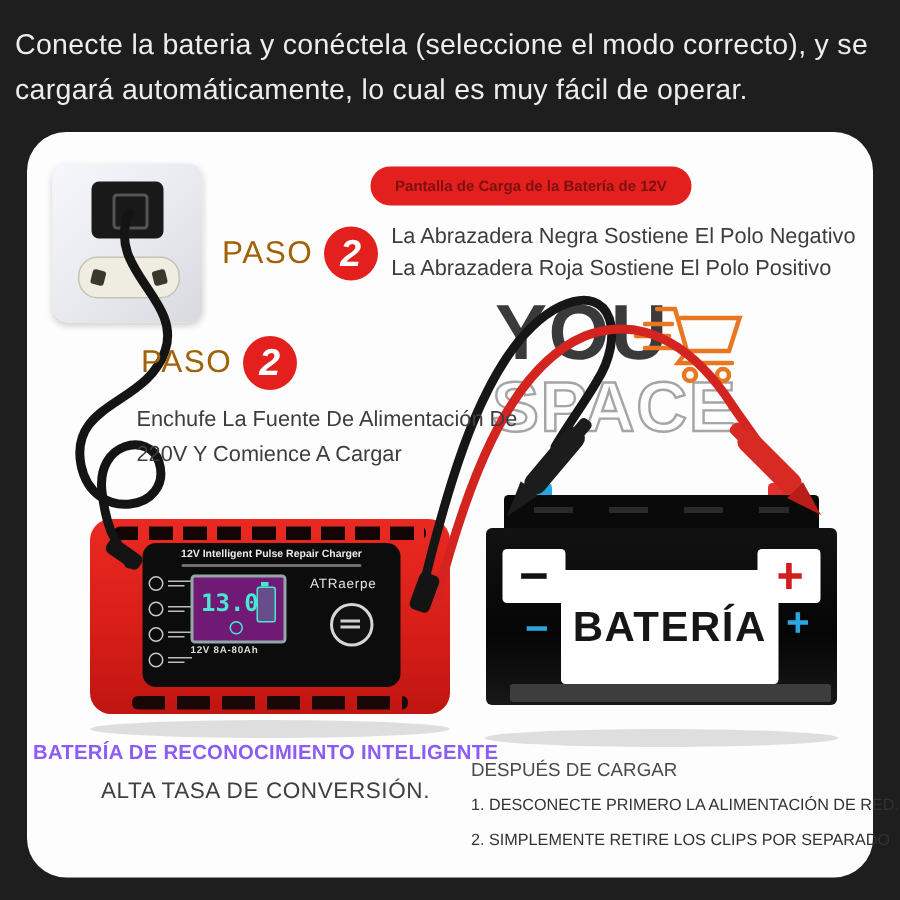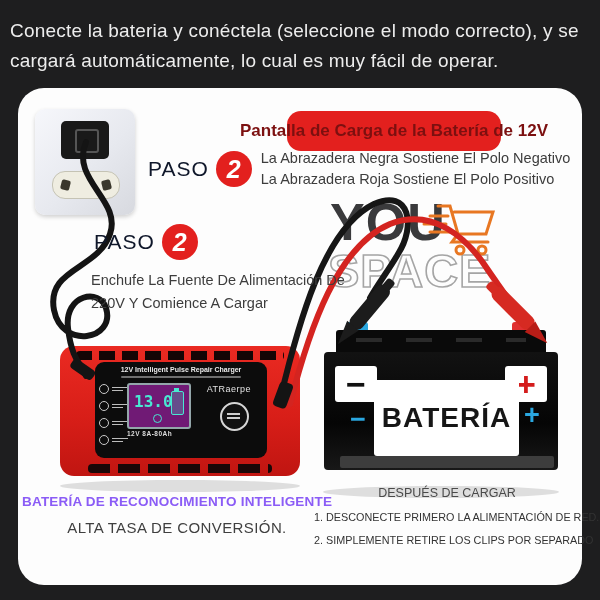--- a/index.html
+++ b/index.html
@@ -11,24 +11,24 @@
   .header{
     position:absolute;left:10px;top:16px;width:584px;
     color:#ededed;font-size:19px;line-height:30px;letter-spacing:.2px;
   }
   .card{
     position:absolute;left:18px;top:88px;width:564px;height:497px;
     background:#fdfdfd;border-radius:26px;
   }
   
   .pill{
-    position:absolute;left:229px;top:23px;width:214px;height:40px;
+    position:absolute;left:229px;top:23px;width:214px;height:26px;
     background:#e3201e;border-radius:14px;
     display:flex;align-items:center;justify-content:center;
-    font-size:17px;font-weight:bold;color:#7c1010;white-space:nowrap;margin-left:40px;
+    font-size:10px;font-weight:bold;color:#7c1010;white-space:nowrap;
   }
   
   .outlet{
     position:absolute;left:17px;top:21px;width:100px;height:106px;
     background:linear-gradient(135deg,#f6f7fb 0%,#e7e9ef 55%,#d7d9df 100%);
     border-radius:10px;box-shadow:0 2px 4px rgba(0,0,0,.18);
   }
   .socket{
     position:absolute;left:26px;top:12px;width:48px;height:38px;
     background:#191919;border-radius:5px;
@@ -39,21 +39,21 @@
   }
   .outlet-pill{
     position:absolute;left:17px;top:62px;width:66px;height:26px;
     background:#efede1;border:1px solid #c5c3b4;border-radius:13px;
   }
   .prong{position:absolute;top:8px;width:9px;height:10px;background:#3a372c;border-radius:2px;}
   .prong.left{left:8px;transform:rotate(14deg);}
   .prong.right{right:8px;transform:rotate(-14deg);}
   
   .step1{position:absolute;left:130px;top:60px;display:flex;align-items:center;}
-  .paso{font-size:21px;color:#0f172a;letter-spacing:1px;}
+  .paso{font-size:21px;color:#a16207;letter-spacing:1px;}
   .stepnum{
     width:36px;height:36px;border-radius:50%;background:#e3201e;
     color:#fff;font-weight:bold;font-size:25px;font-style:italic;
     display:flex;align-items:center;justify-content:center;margin-left:7px;flex:0 0 auto;
   }
   .steplines{margin-left:9px;font-size:14.5px;color:#3d3d3d;line-height:21px;white-space:nowrap;}
   .step2-head{position:absolute;left:76px;top:136px;display:flex;align-items:center;}
   .step2-lines{position:absolute;left:73px;top:181px;font-size:14.5px;color:#3d3d3d;line-height:23px;white-space:nowrap;}
   
   .wm-you{position:absolute;left:312px;top:108px;font-size:52px;font-weight:bold;color:#3a3a3c;letter-spacing:1px;line-height:52px;}
@@ -119,21 +119,21 @@
   .plate.label{left:56px;top:52px;width:145px;height:76px;font-size:28px;font-weight:600;color:#161616;letter-spacing:1px;}
   .bsign{position:absolute;font-size:27px;font-weight:bold;color:#2aa7e0;}
   .bsign.n{left:32px;top:76px;}
   .bsign.p{left:206px;top:72px;}
   
   .overlay{position:absolute;left:0;top:0;pointer-events:none;}
   
   .foot-left{position:absolute;left:4px;top:406px;width:310px;text-align:center;}
   .fl1{font-size:13.5px;font-weight:bold;color:#8b5cf6;letter-spacing:.2px;white-space:nowrap;}
   .fl2{margin-top:10px;font-size:15px;color:#3f3f3f;letter-spacing:.4px;}
-  .foot-right{position:absolute;left:296px;top:398px;width:266px;text-align:center;}
+  .foot-right{position:absolute;left:296px;top:418px;width:266px;text-align:left;}
   .fr-title{font-size:12.5px;color:#4a4a4a;}
   .fr-item{margin-top:11px;font-size:10.8px;color:#333;white-space:nowrap;}
   .z1{z-index:1;} .z2{z-index:2;} .z3{z-index:3;} .z4{z-index:4;}
 </style>
 </head>
 <body>
 
 <div class="stage">
 
   <div class="header">

